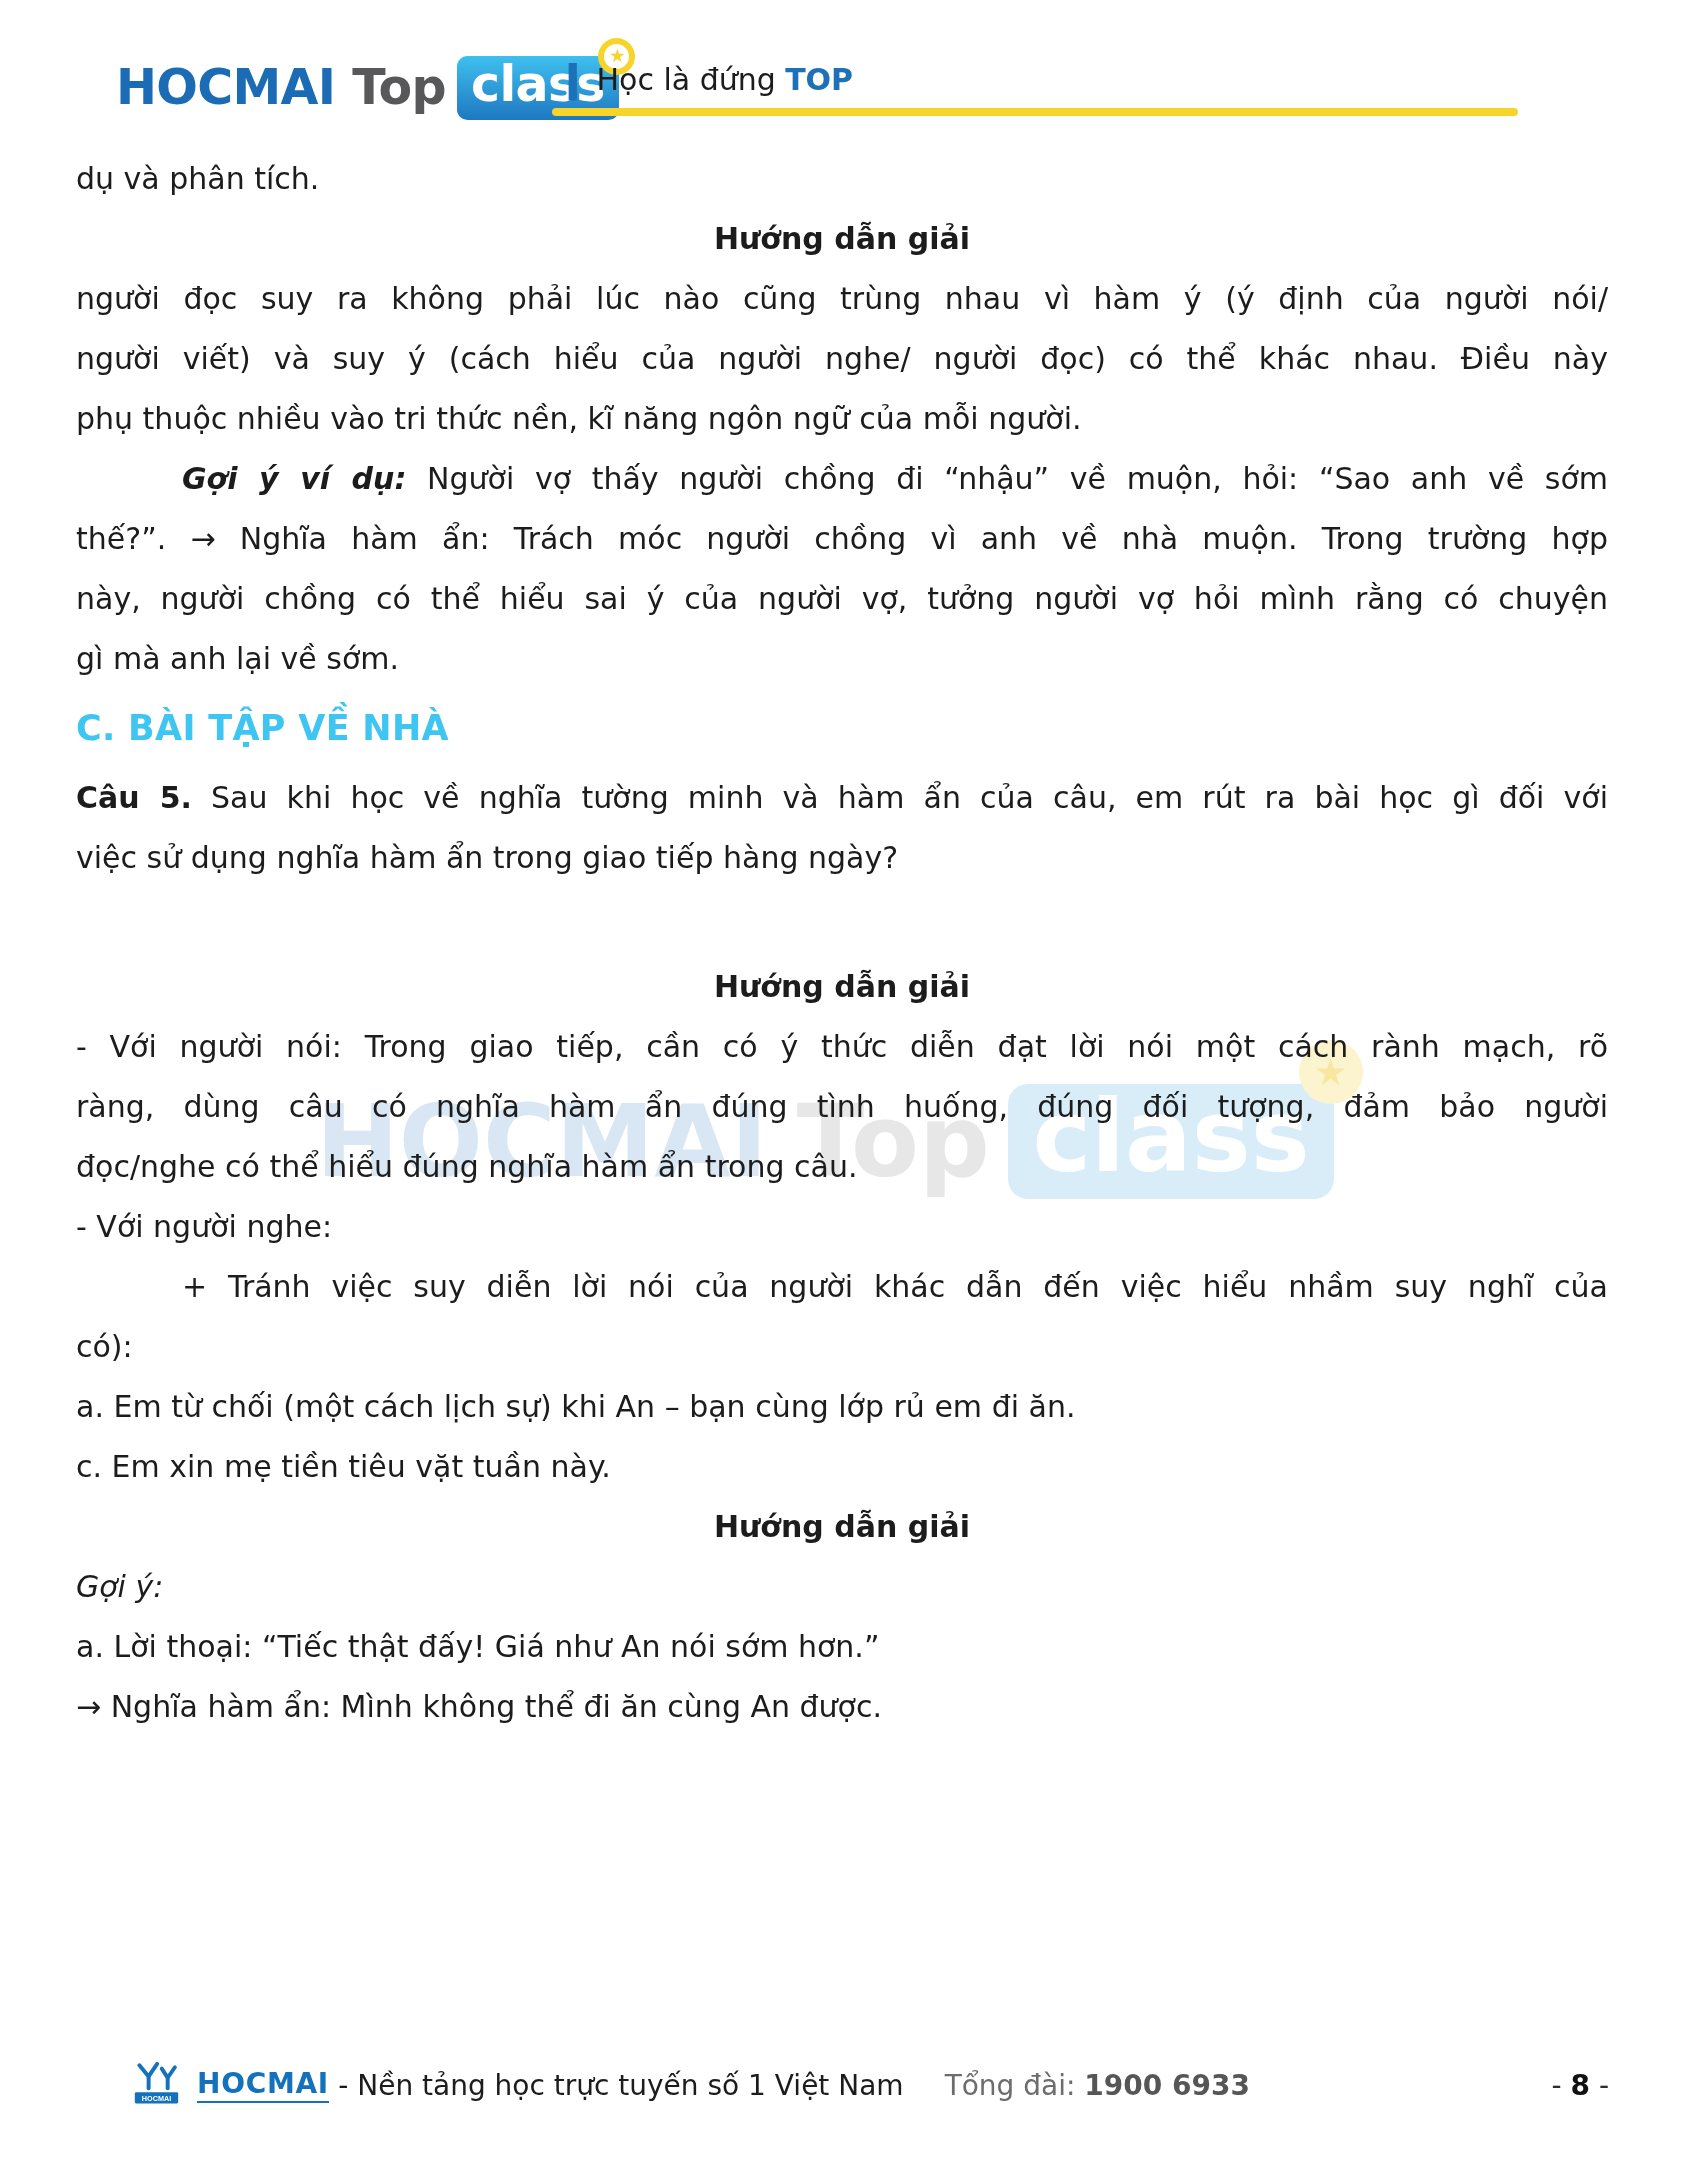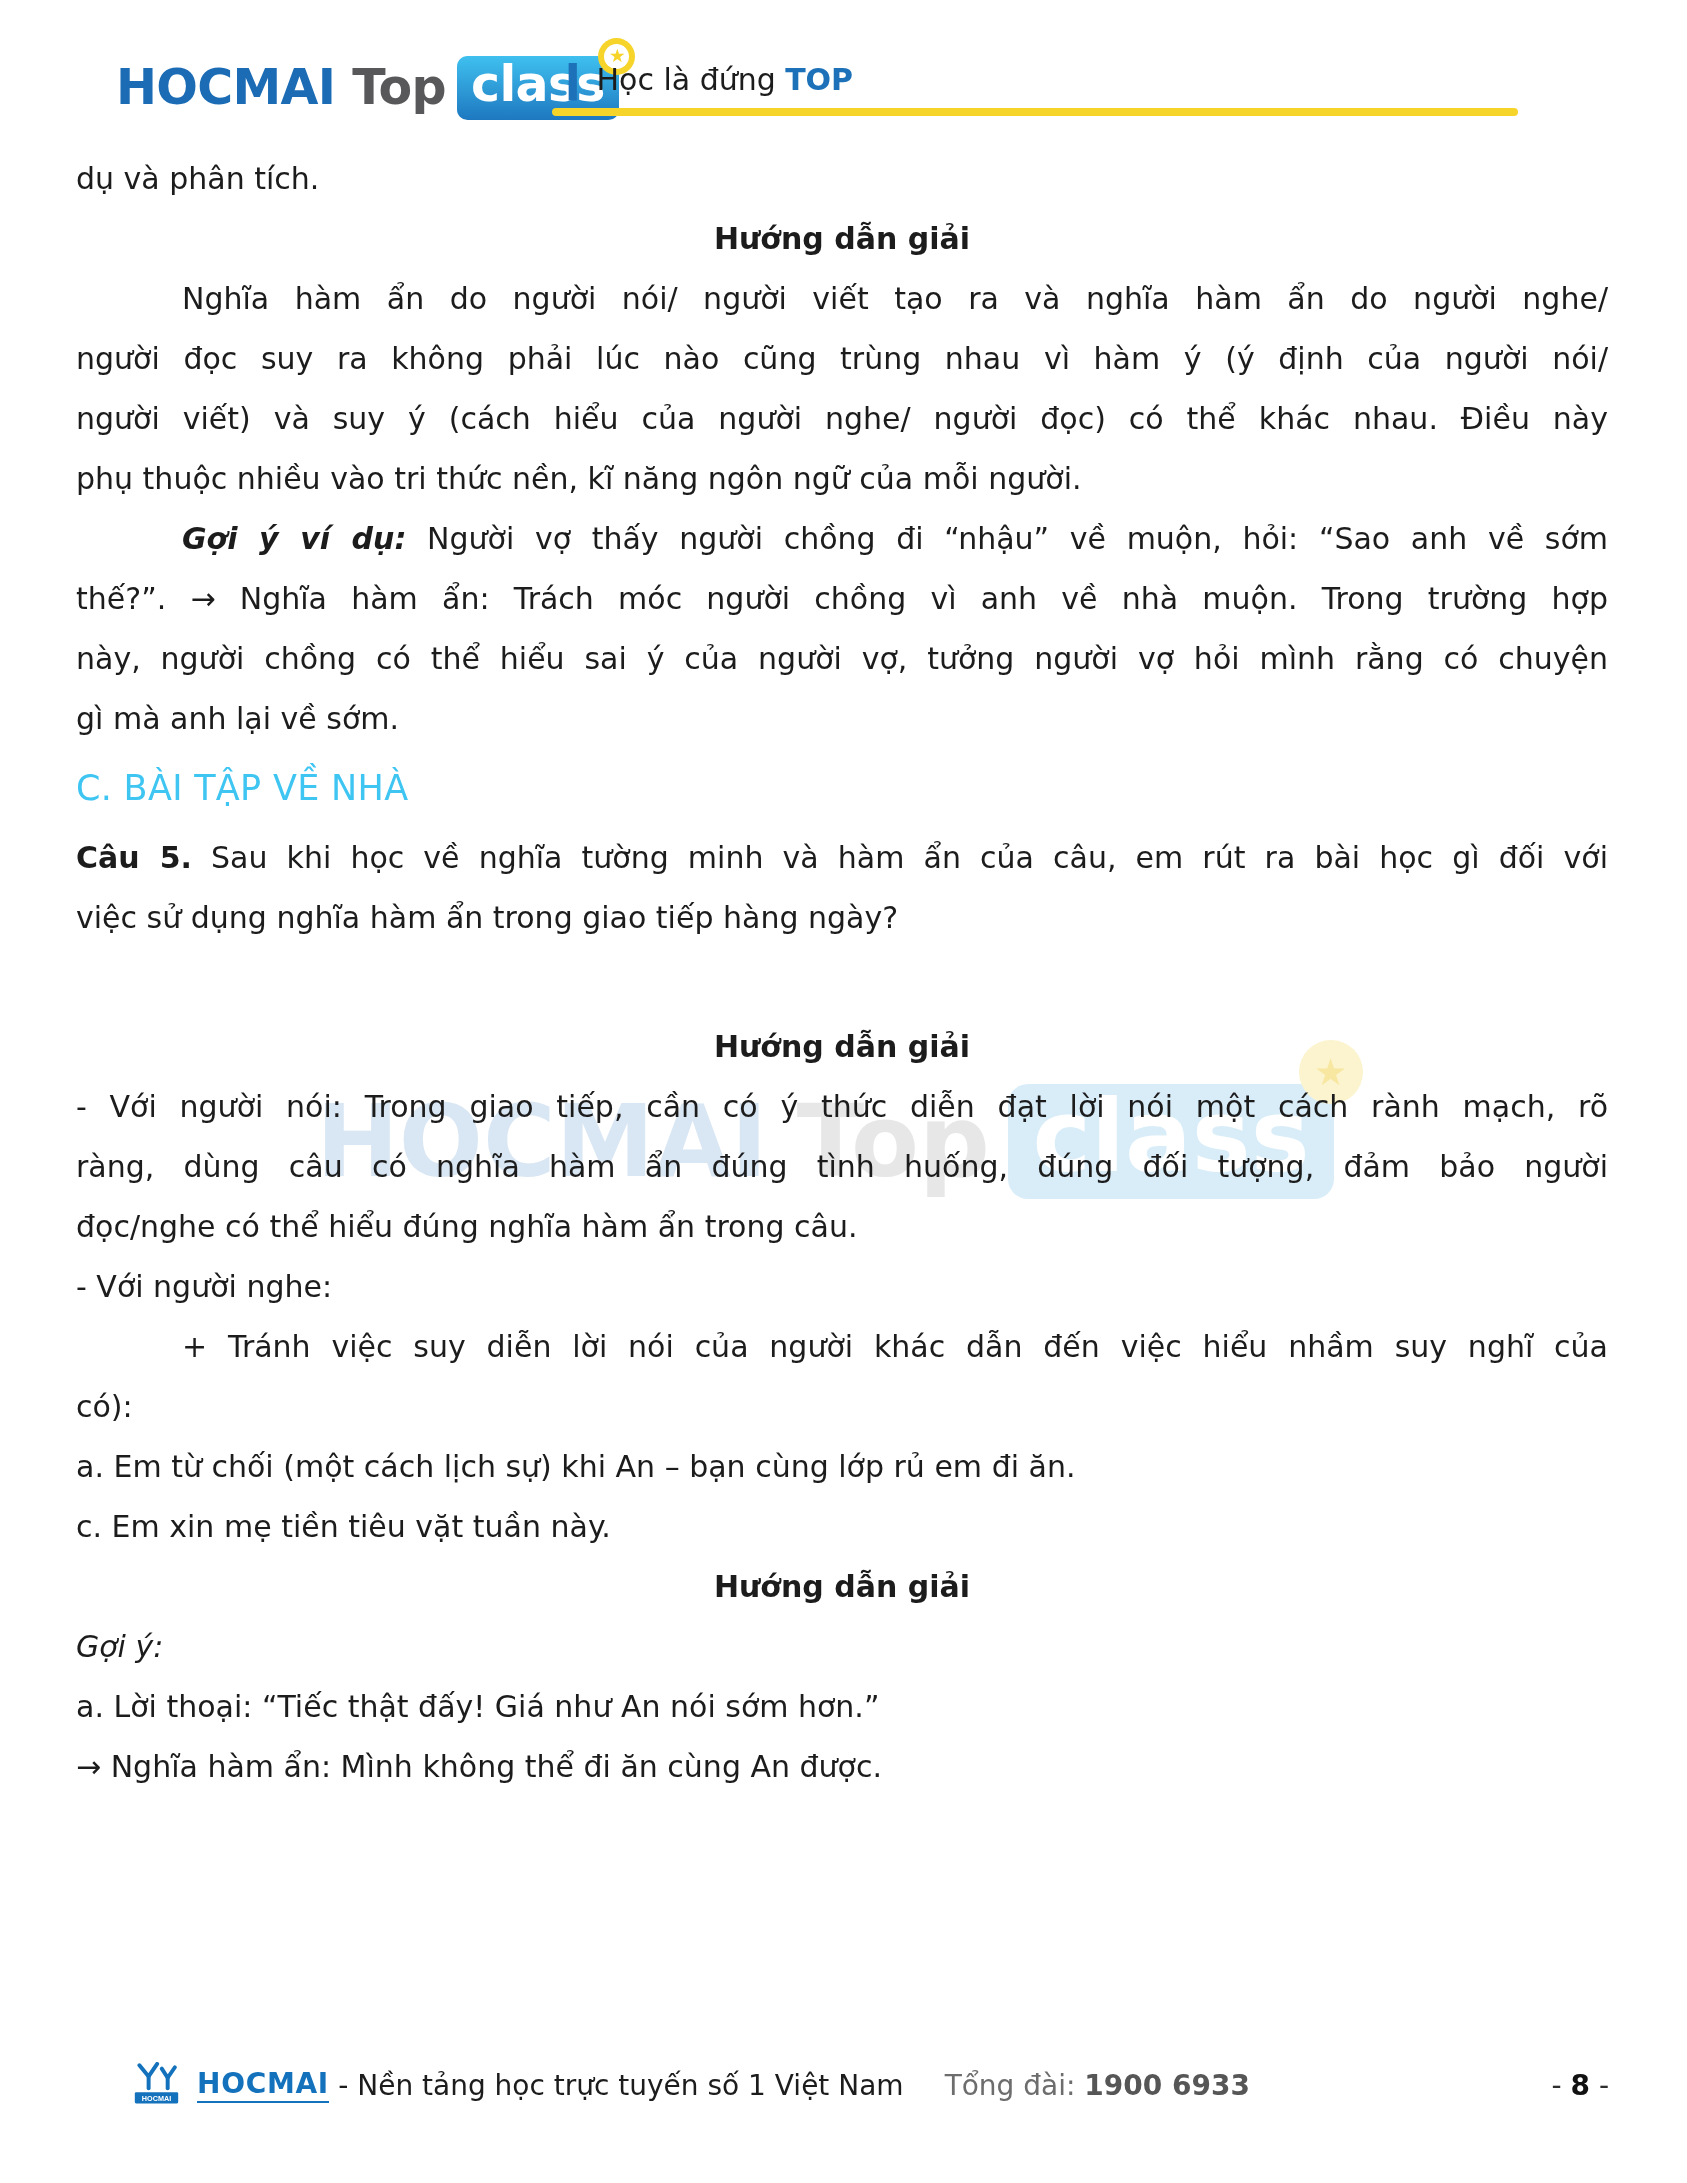--- a/index.html
+++ b/index.html
@@ -37,21 +37,21 @@
     background:#fcf4cf; color:#f7e7a0; font-size:37px; display:flex; align-items:center; justify-content:center; }
 
   
   .doc { position:relative; z-index:1; box-sizing:border-box; width:1687px;
     padding:149px 79px 0 76px; font-size:30px; line-height:60px; }
   .line { margin:0; }
   .j { text-align:justify; text-align-last:justify; }
   .ind { padding-left:106px; }
   .h-guide { font-weight:bold; text-align:center; margin:0; }
   #guide2 { margin-top:69px; }
-  .h-c { color:#3ec5f2; font-weight:normal; font-size:35px; letter-spacing:0.3px; margin:9.3px 0; }
+  .h-c { color:#3ec5f2; font-weight:bold; font-size:35px; letter-spacing:0.3px; margin:9.3px 0; }
   .b { font-weight:bold; }
   .i { font-style:italic; }
 
   
   .footer { position:absolute; left:132px; right:78px; top:2062px; z-index:2;
     display:flex; align-items:center; font-size:28px; }
   .f-icon { width:49px; height:46px; flex:0 0 auto; }
   .f-brand { color:#1472bc; font-weight:bold; margin-left:16px; letter-spacing:0.7px;
     border-bottom:2.6px solid #1472bc; padding-bottom:1.3px; }
   .f-desc { margin-left:9.3px; color:#1c1c1c; }
@@ -89,21 +89,20 @@
     <span class="wmbadge">★</span>
   </span>
 </div>
 
 <div class="doc">
 
   <div class="line">dụ và phân tích.</div>
 
   <div class="line h-guide">Hướng dẫn giải</div>
 
-  <div class="line j ind">Nghĩa hàm ẩn do người nói/ người viết tạo ra và nghĩa hàm ẩn do người nghe/</div>
   <div class="line j">người đọc suy ra không phải lúc nào cũng trùng nhau vì hàm ý (ý định của người nói/</div>
   <div class="line j">người viết) và suy ý (cách hiểu của người nghe/ người đọc) có thể khác nhau. Điều này</div>
   <div class="line">phụ thuộc nhiều vào tri thức nền, kĩ năng ngôn ngữ của mỗi người.</div>
 
   <div class="line j ind"><span class="b i">Gợi ý ví dụ:</span><span> Người vợ thấy người chồng đi “nhậu” về muộn, hỏi: “Sao anh về sớm</span></div>
   <div class="line j">thế?”. → Nghĩa hàm ẩn: Trách móc người chồng vì anh về nhà muộn. Trong trường hợp</div>
   <div class="line j">này, người chồng có thể hiểu sai ý của người vợ, tưởng người vợ hỏi mình rằng có chuyện</div>
   <div class="line">gì mà anh lại về sớm.</div>
 
   <div class="line h-c">C. BÀI TẬP VỀ NHÀ</div>

